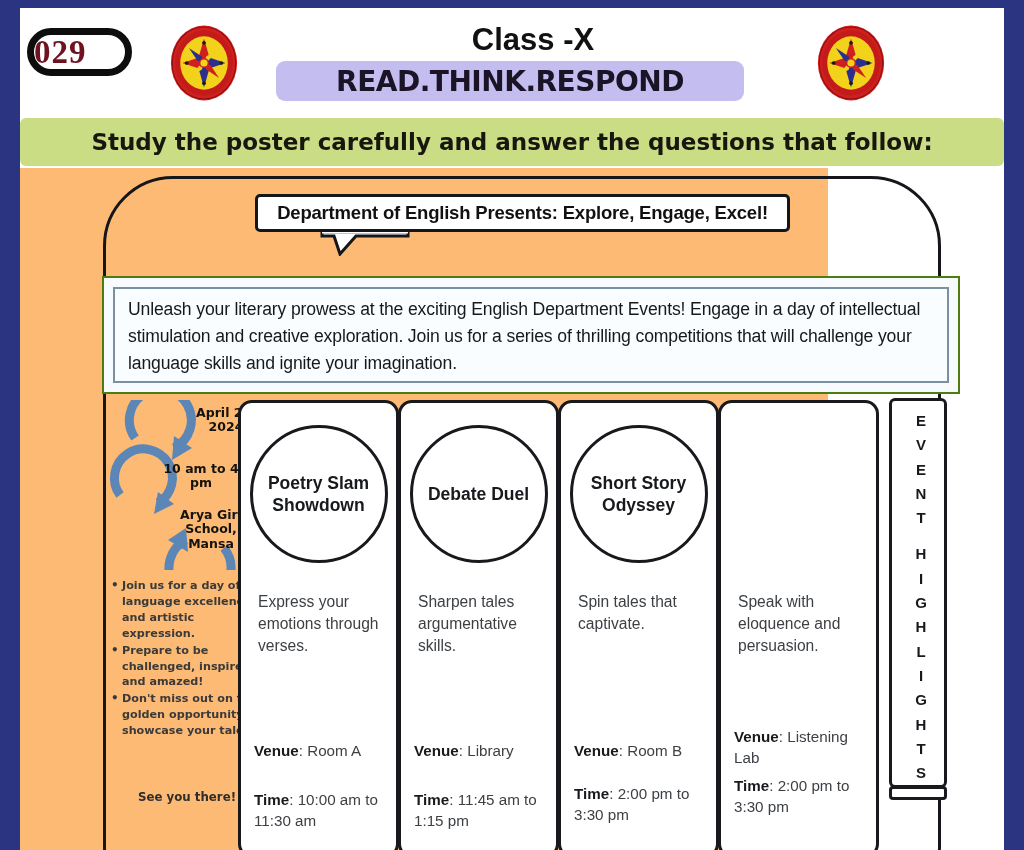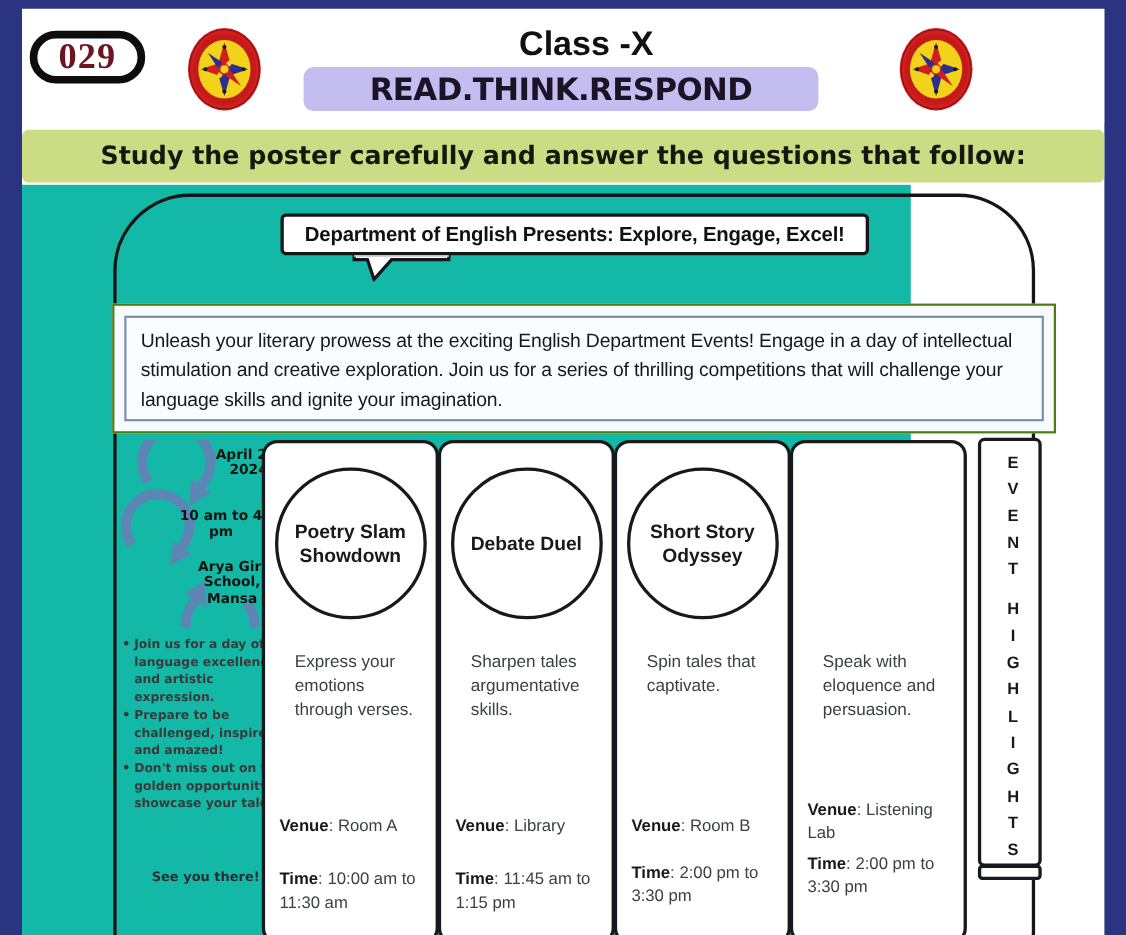--- a/index.html
+++ b/index.html
@@ -22,21 +22,21 @@
     position:relative;
     height:104px;
     background:#ffffff;
   }
   .badge-029{
     position:absolute; left:7px; top:20px;
     width:105px; height:48px;
     border:7px solid #0d0d0d;
     border-radius:24px;
     background:#fff;
-    display:flex; align-items:center; justify-content:center;
+    display:flex; align-items:center; 
     font-family:"Liberation Serif", serif;
     font-size:33px; font-weight:700;
     color:#6e1320;
     letter-spacing:1px;
     box-sizing:border-box;
   }
   .logo{
     position:absolute; top:16px;
     width:72px; height:78px;
   }
@@ -77,21 +77,21 @@
     font-family:"DejaVu Sans", sans-serif;
     font-size:23px; font-weight:700;
     color:#17170f;
   }
 
   
   .poster{
     position:absolute;
     left:0; top:160px;
     width:808px; height:682px;
-    background:#14b8a6;
+    background:#fdba74;
   }
   .poster-frame{
     position:absolute;
     left:83px; top:8px;
     width:838px; height:740px;
     border:3px solid #14161a;
     border-radius:70px;
     box-sizing:border-box;
     background:transparent;
   }
@@ -230,21 +230,21 @@
   }
   .circle span{
     font-size:17.5px;
     font-weight:700;
     color:#17191d;
     line-height:1.28;
     padding:0 6px;
   }
   .card-desc{
     position:absolute;
-    left:27px; right:10px;
+    left:17px; right:10px;
     top:188px;
     font-size:15.6px;
     line-height:1.42;
     color:#3c3f43;
   }
   .card-venue{
     position:absolute;
     left:13px; right:7px;
     font-size:15.2px;
     line-height:1.35;

